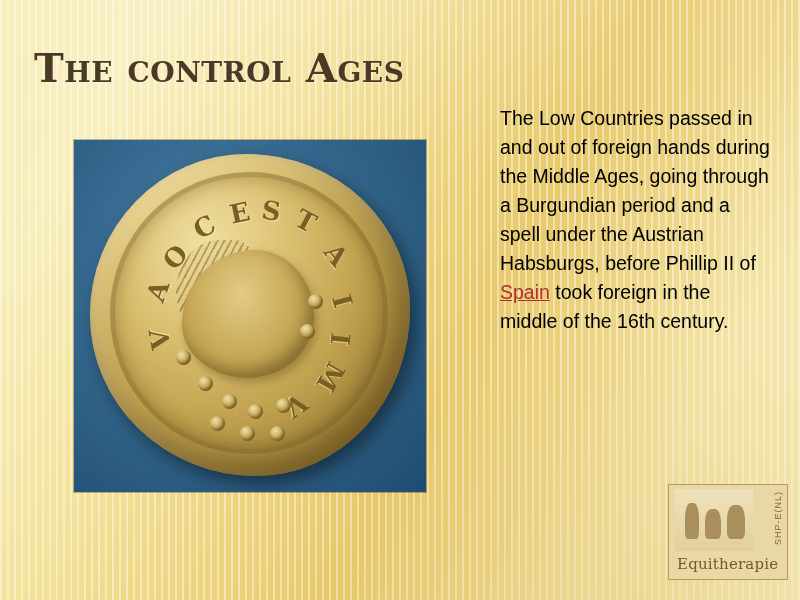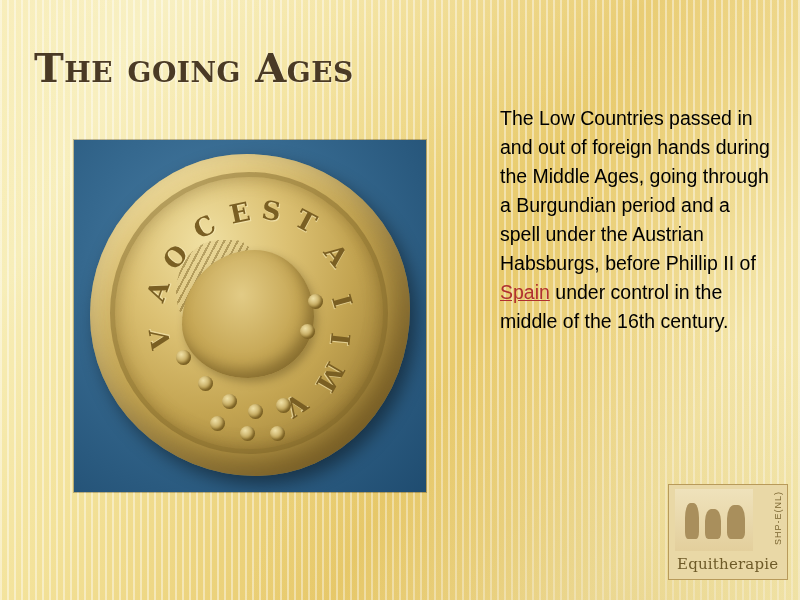--- a/index.html
+++ b/index.html
@@ -214,21 +214,21 @@
     font-size: 15px;
     color: #6e5a28;
     letter-spacing: 0.2px;
   }
 </style>
 </head>
 <body>
 
 <div class="slide">
 
-  <div class="title">The going Ages</div>
+  <div class="title">The control Ages</div>
 
   <div class="photo-frame">
     <div class="photo-bg"></div>
     <div class="coin">
       <div class="coin-rim"></div>
       <div class="coin-hair"></div>
       <div class="coin-head"></div>
 
       <span class="glyph" style="left:58px; top:122px; transform:rotate(-70deg);">A</span>
       <span class="glyph" style="left:74px; top:88px; transform:rotate(-50deg);">O</span>
@@ -250,21 +250,21 @@
       <div class="dot" style="left:186px; top:244px;"></div>
       <div class="dot" style="left:120px; top:262px;"></div>
       <div class="dot" style="left:150px; top:272px;"></div>
       <div class="dot" style="left:180px; top:272px;"></div>
       <div class="dot" style="left:210px; top:170px;"></div>
       <div class="dot" style="left:218px; top:140px;"></div>
     </div>
   </div>
 
   <div class="body-text">
-    <span>The Low Countries passed in and out of foreign hands during the Middle Ages, going through a Burgundian period and a spell under the Austrian Habsburgs, before Phillip II of </span><a class="link" href="#">Spain</a><span> under control in the middle of the 16th century.</span>
+    <span>The Low Countries passed in and out of foreign hands during the Middle Ages, going through a Burgundian period and a spell under the Austrian Habsburgs, before Phillip II of </span><a class="link" href="#">Spain</a><span> took foreign in the middle of the 16th century.</span>
   </div>
 
   <div class="logo">
     <div class="logo-art">
       <div class="logo-fig" style="left:10px; top:14px; width:14px; height:36px;"></div>
       <div class="logo-fig" style="left:30px; top:20px; width:16px; height:30px;"></div>
       <div class="logo-fig" style="left:52px; top:16px; width:18px; height:34px;"></div>
     </div>
     <div class="logo-vert">SHP-E(NL)</div>
     <div class="logo-name">Equitherapie</div>

